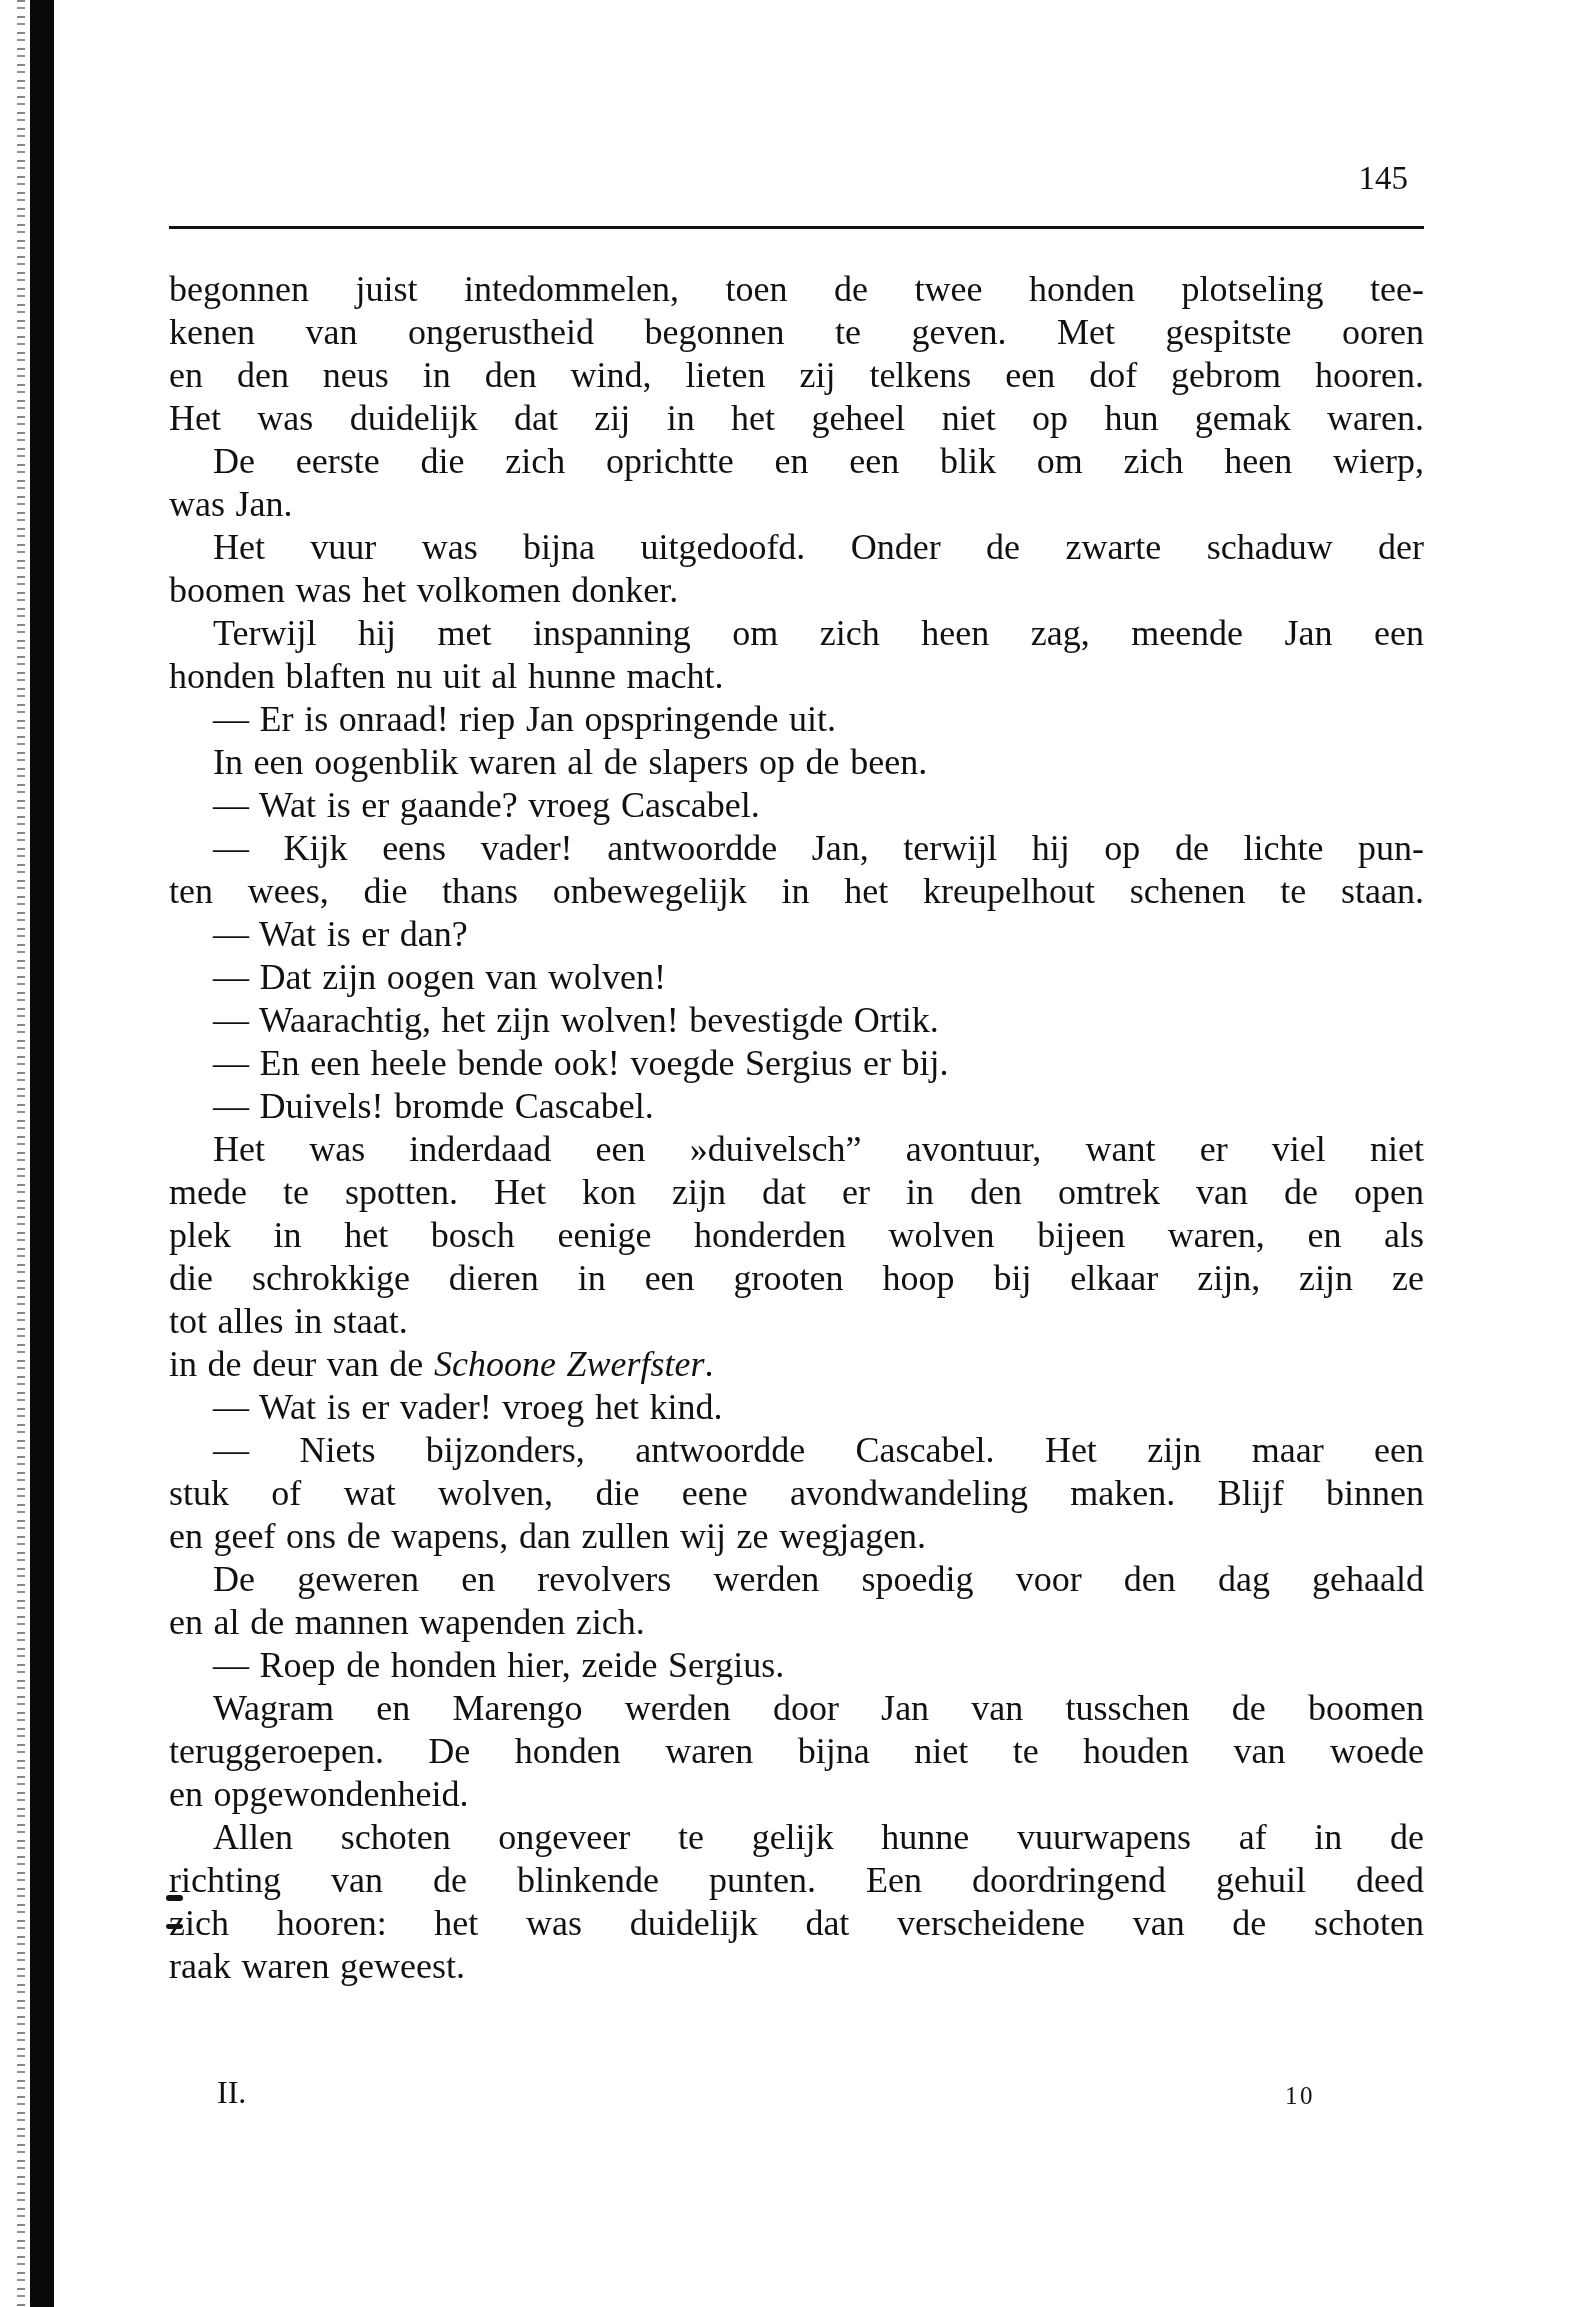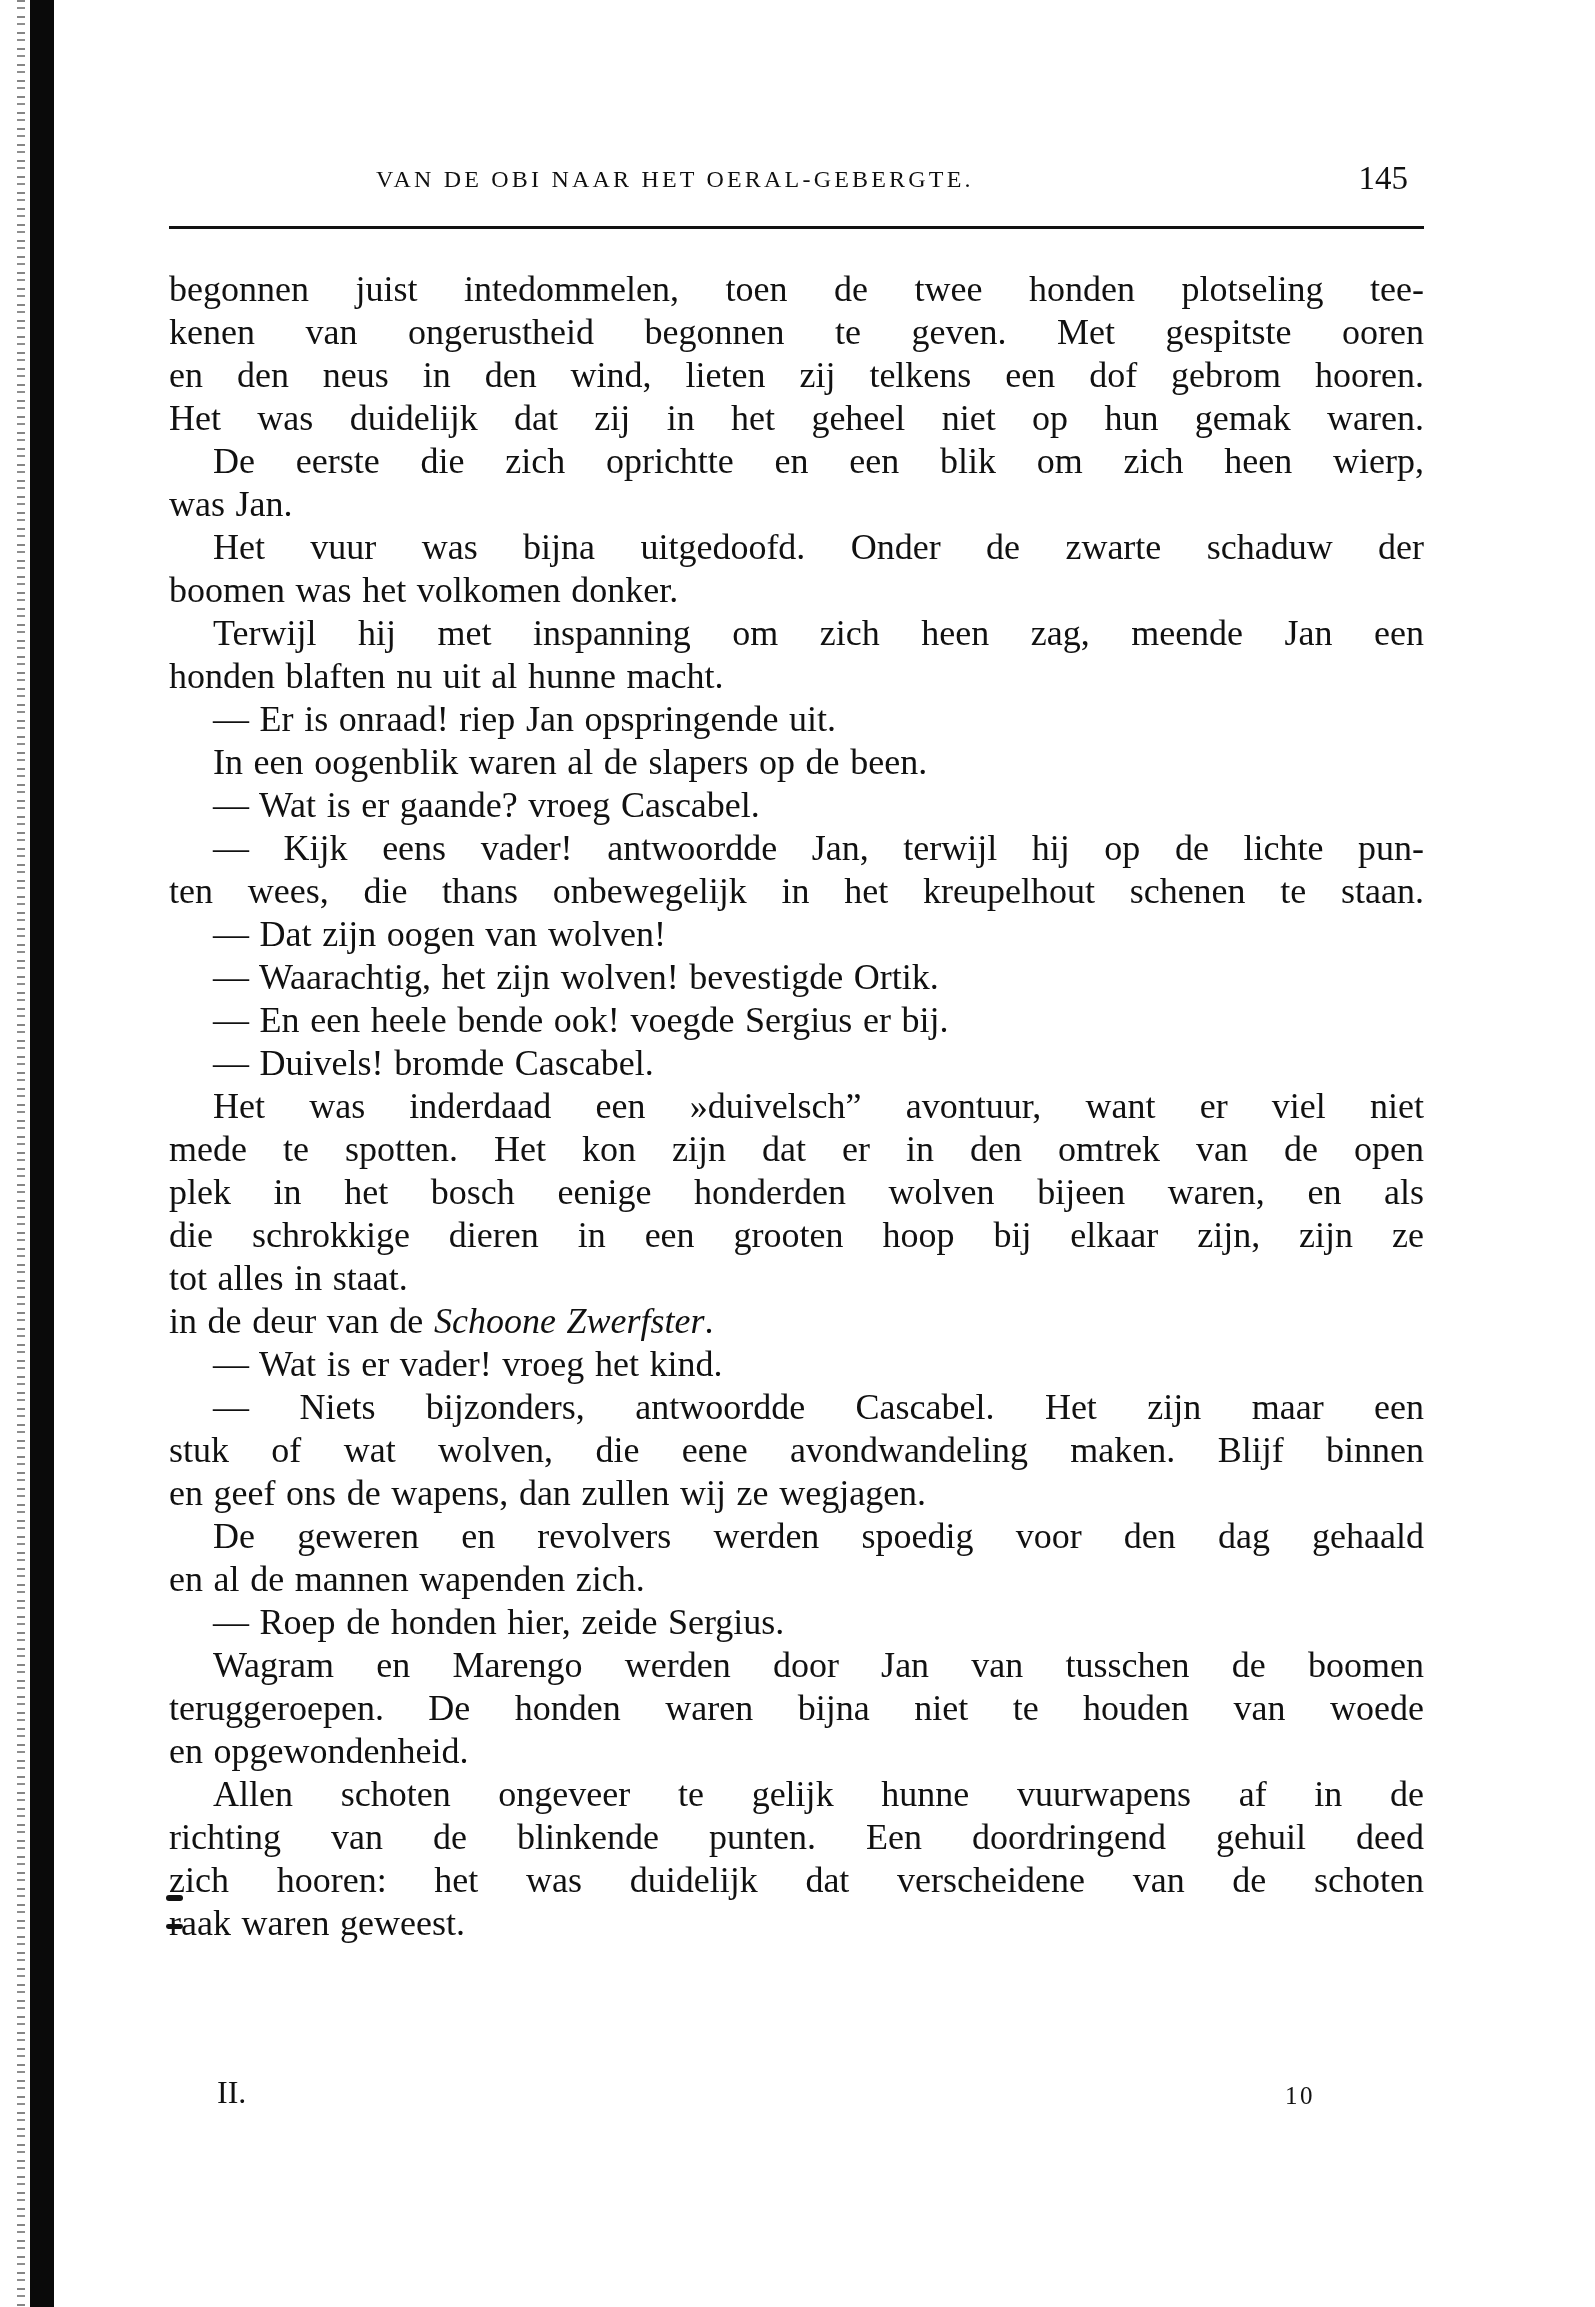--- a/index.html
+++ b/index.html
@@ -120,41 +120,41 @@
       border-radius: 2.4px;
     }
   </style>
 </head>
 <body>
 
 <div class="binding-edge"></div>
 <div class="binding"></div>
 
 <div class="running-head">
-  <span class="running-title">VAN DE OBI NAAR HET OERAL-GEBERGTE.</span>
   <span class="page-number">145</span>
 </div>
 <div class="head-rule"></div>
 
 <div class="body-text" id="body-text">
     <div class="line"><span>begonnen juist intedommelen, toen de twee honden plotseling tee-</span></div>
     <div class="line"><span>kenen van ongerustheid begonnen te geven.  Met gespitste ooren</span></div>
     <div class="line"><span>en den neus in den wind, lieten zij telkens een dof gebrom hooren.</span></div>
     <div class="line"><span>Het was duidelijk dat zij in het geheel niet op hun gemak waren.</span></div>
     <div class="line indent"><span>De eerste die zich oprichtte en een blik om zich heen wierp,</span></div>
     <div class="line last"><span>was Jan.</span></div>
     <div class="line indent"><span>Het vuur was bijna uitgedoofd.  Onder de zwarte schaduw der</span></div>
     <div class="line last"><span>boomen was het volkomen donker.</span></div>
     <div class="line indent"><span>Terwijl hij met inspanning om zich heen zag, meende Jan een</span></div>
     <div class="line last"><span>honden blaften nu uit al hunne macht.</span></div>
     <div class="line indent last"><span>— Er is onraad! riep Jan opspringende uit.</span></div>
     <div class="line indent last"><span>In een oogenblik waren al de slapers op de been.</span></div>
     <div class="line indent last"><span>— Wat is er gaande? vroeg Cascabel.</span></div>
     <div class="line indent"><span>— Kijk eens vader! antwoordde Jan, terwijl hij op de lichte pun-</span></div>
     <div class="line"><span>ten wees, die thans onbewegelijk in het kreupelhout schenen te staan.</span></div>
+    <div class="line indent last"><span>— Wat is er dan?</span></div>
     <div class="line indent last"><span>— Dat zijn oogen van wolven!</span></div>
     <div class="line indent last"><span>— Waarachtig, het zijn wolven! bevestigde Ortik.</span></div>
     <div class="line indent last"><span>— En een heele bende ook! voegde Sergius er bij.</span></div>
     <div class="line indent last"><span>— Duivels! bromde Cascabel.</span></div>
     <div class="line indent"><span>Het was inderdaad een »duivelsch” avontuur, want er viel niet</span></div>
     <div class="line"><span>mede te spotten.  Het kon zijn dat er in den omtrek van de open</span></div>
     <div class="line"><span>plek in het bosch eenige honderden wolven bijeen waren, en als</span></div>
     <div class="line"><span>die schrokkige dieren in een grooten hoop bij elkaar zijn, zijn ze</span></div>
     <div class="line last"><span>tot alles in staat.</span></div>
     <div class="line last"><span>in de deur van de </span><span class="it">Schoone Zwerfster</span><span>.</span></div>

